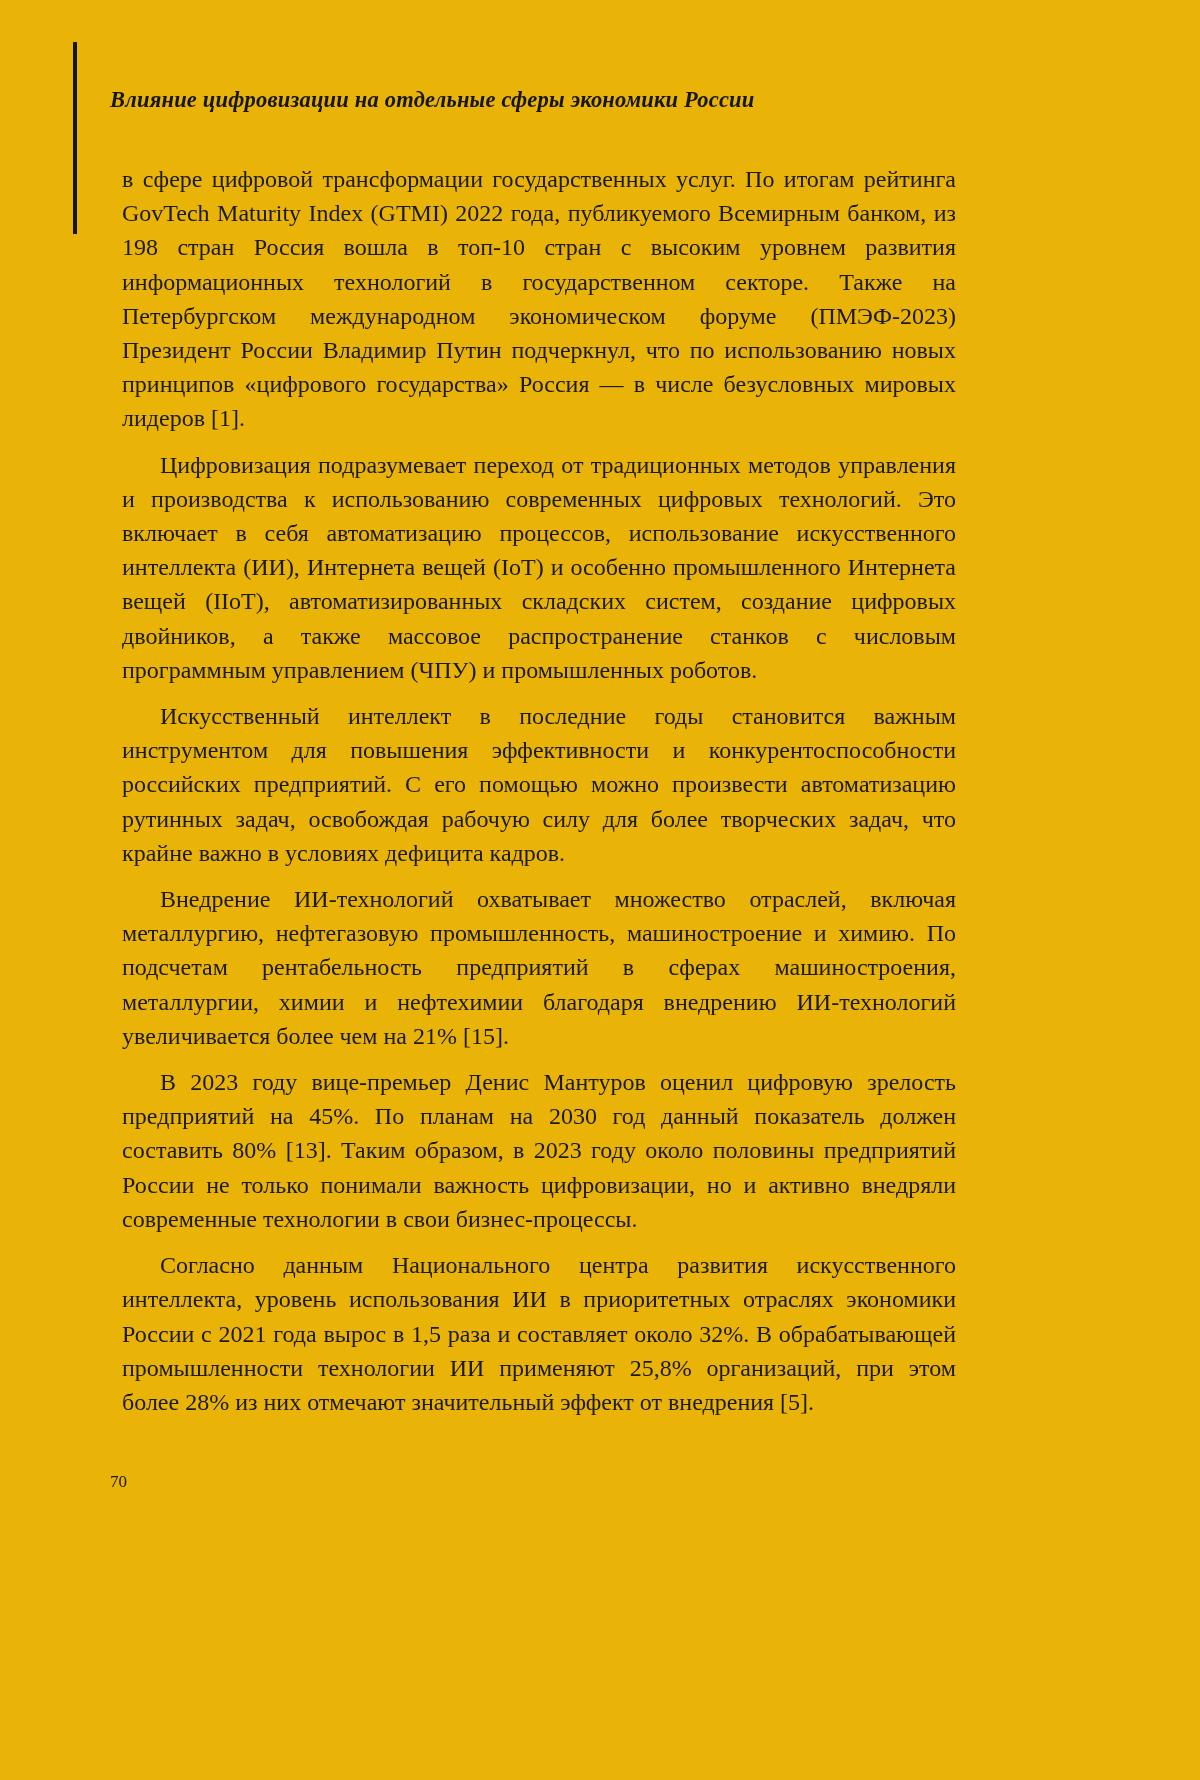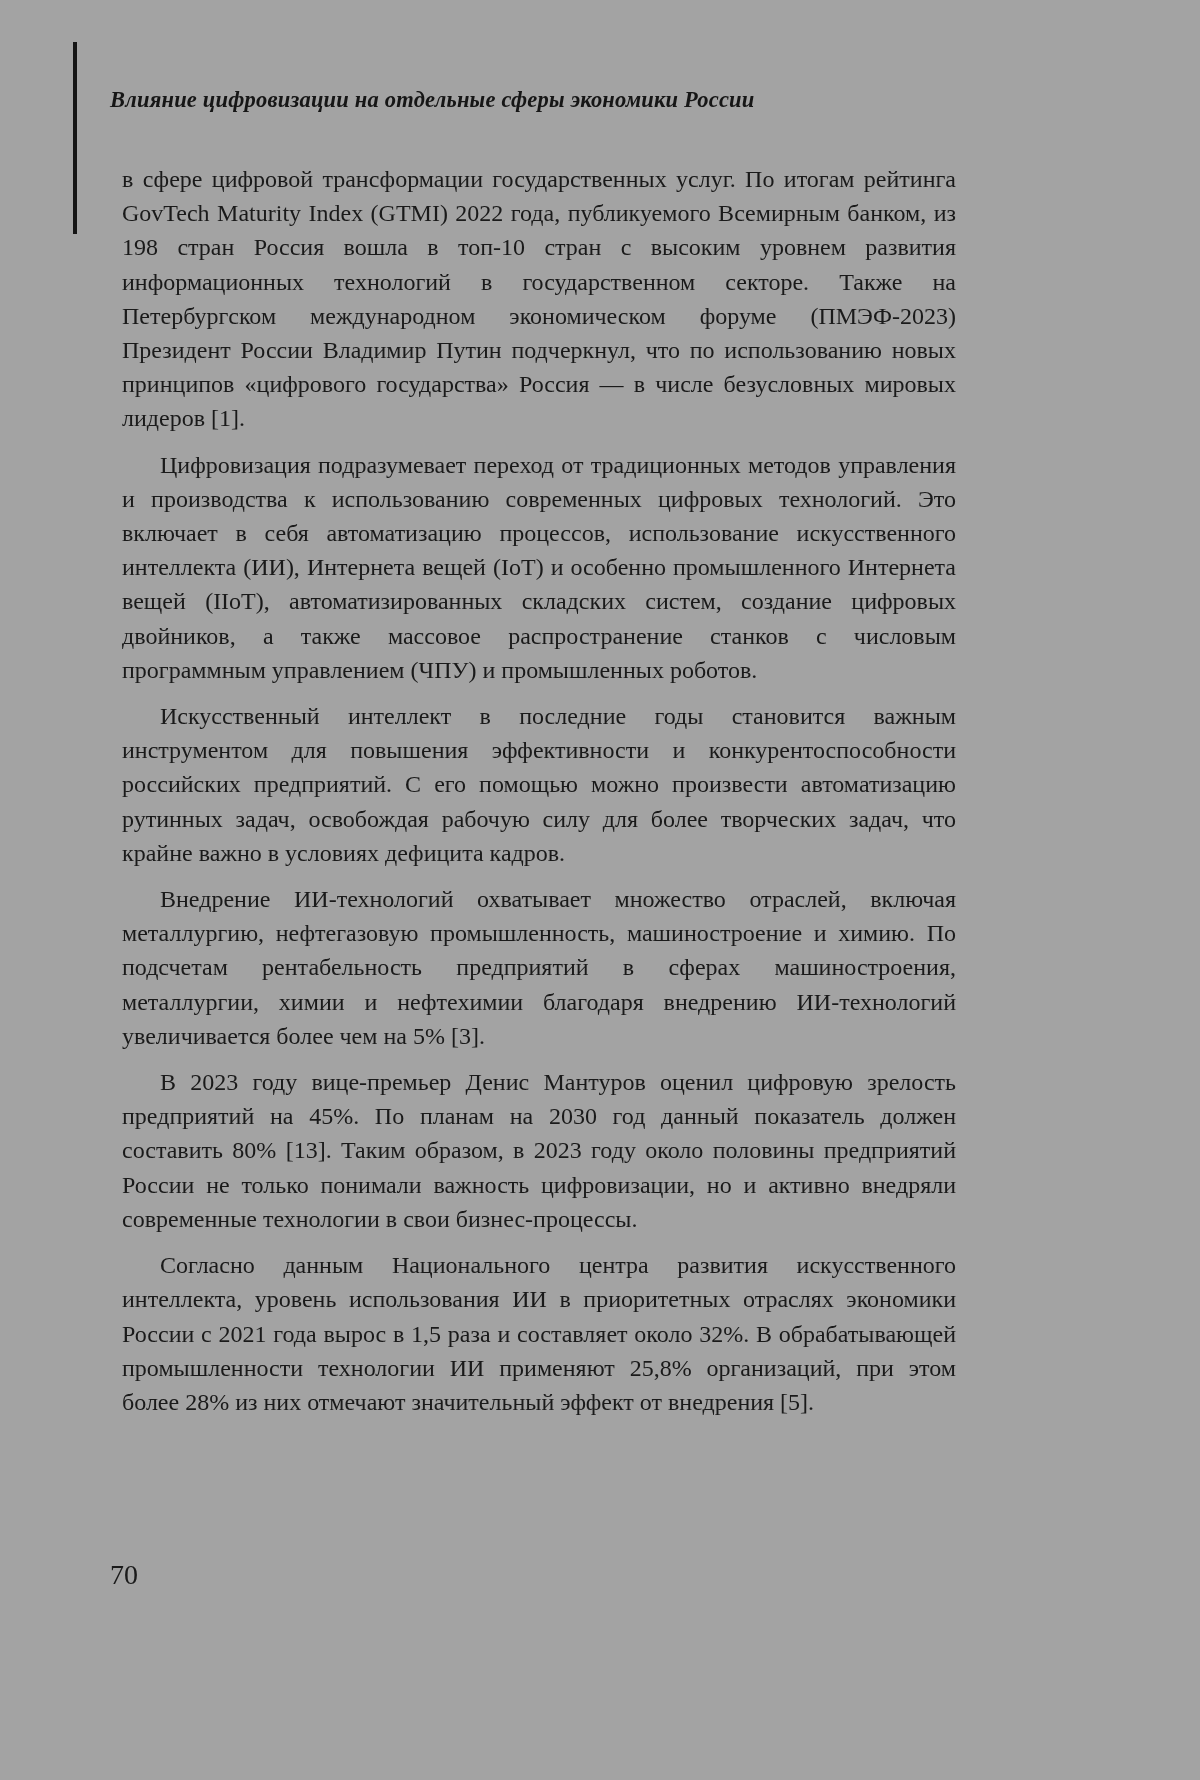--- a/index.html
+++ b/index.html
@@ -5,21 +5,21 @@
   html, body {
     margin: 0;
     padding: 0;
     background: #e8e8e6;
   }
   .page {
     position: relative;
     width: 1200px;
     height: 1780px;
     margin: 0 auto;
-    background: #a3a3a3;
+    background: #eab308;
     font-family: "Liberation Serif", "DejaVu Serif", serif;
     color: #1b1b1b;
     overflow: hidden;
   }
   .margin-line {
     position: absolute;
     left: 73px;
     top: 42px;
     width: 4px;
     height: 192px;
@@ -52,38 +52,38 @@
     padding: 0;
     text-indent: 38px;
     hyphens: none;
   }
   .body-text p.no-indent {
     text-indent: 0;
   }
   .page-number {
     position: absolute;
     left: 110px;
-    top: 1559px;
-    font-size: 28px;
+    top: 1472px;
+    font-size: 17px;
     color: #1a1a1a;
   }
 </style>
 </head>
 <body>
 
 <div class="page">
 
   <div class="margin-line"></div>
 
   <div class="running-head">Влияние цифровизации на отдельные сферы экономики России</div>
 
   <div class="body-text">
     <p class="no-indent">в сфере цифровой трансформации государственных услуг. По итогам рейтинга GovTech Maturity Index (GTMI) 2022 года, публикуемого Всемирным банком, из 198 стран Россия вошла в топ-10 стран с высоким уровнем развития информационных технологий в государственном секторе. Также на Петербургском международном экономическом форуме (ПМЭФ-2023) Президент России Владимир Путин подчеркнул, что по использованию новых принципов «цифрового государства» Россия — в числе безусловных мировых лидеров [1].</p>
     <p>Цифровизация подразумевает переход от традиционных методов управления и производства к использованию современных цифровых технологий. Это включает в себя автоматизацию процессов, использование искусственного интеллекта (ИИ), Интернета вещей (IoT) и особенно промышленного Интернета вещей (IIoT), автоматизированных складских систем, создание цифровых двойников, а также массовое распространение станков с числовым программным управлением (ЧПУ) и промышленных роботов.</p>
     <p>Искусственный интеллект в последние годы становится важным инструментом для повышения эффективности и конкурентоспособности российских предприятий. С его помощью можно произвести автоматизацию рутинных задач, освобождая рабочую силу для более творческих задач, что крайне важно в условиях дефицита кадров.</p>
-    <p>Внедрение ИИ-технологий охватывает множество отраслей, включая металлургию, нефтегазовую промышленность, машиностроение и химию. По подсчетам рентабельность предприятий в сферах машиностроения, металлургии, химии и нефтехимии благодаря внедрению ИИ-технологий увеличивается более чем на 5% [3].</p>
+    <p>Внедрение ИИ-технологий охватывает множество отраслей, включая металлургию, нефтегазовую промышленность, машиностроение и химию. По подсчетам рентабельность предприятий в сферах машиностроения, металлургии, химии и нефтехимии благодаря внедрению ИИ-технологий увеличивается более чем на 21% [15].</p>
     <p>В 2023 году вице-премьер Денис Мантуров оценил цифровую зрелость предприятий на 45%. По планам на 2030 год данный показатель должен составить 80% [13]. Таким образом, в 2023 году около половины предприятий России не только понимали важность цифровизации, но и активно внедряли современные технологии в свои бизнес-процессы.</p>
     <p>Согласно данным Национального центра развития искусственного интеллекта, уровень использования ИИ в приоритетных отраслях экономики России с 2021 года вырос в 1,5 раза и составляет около 32%. В обрабатывающей промышленности технологии ИИ применяют 25,8% организаций, при этом более 28% из них отмечают значительный эффект от внедрения [5].</p>
   </div>
 
   <div class="page-number">70</div>
 
 </div>
 
 </body></html>

